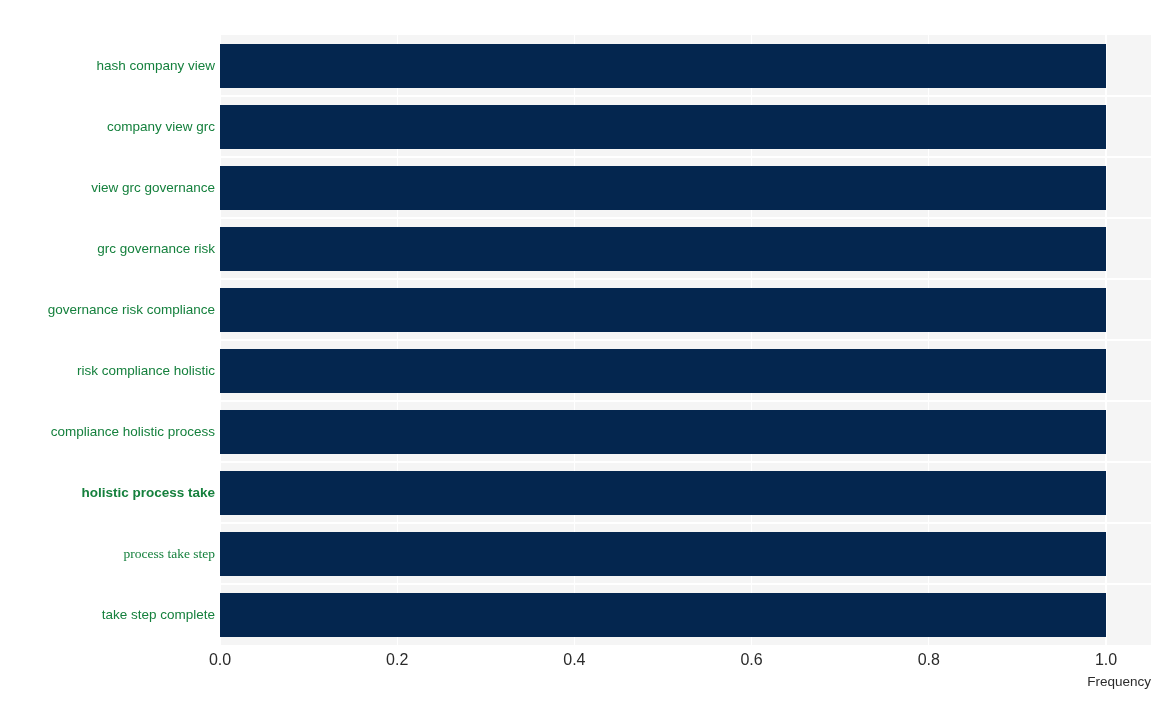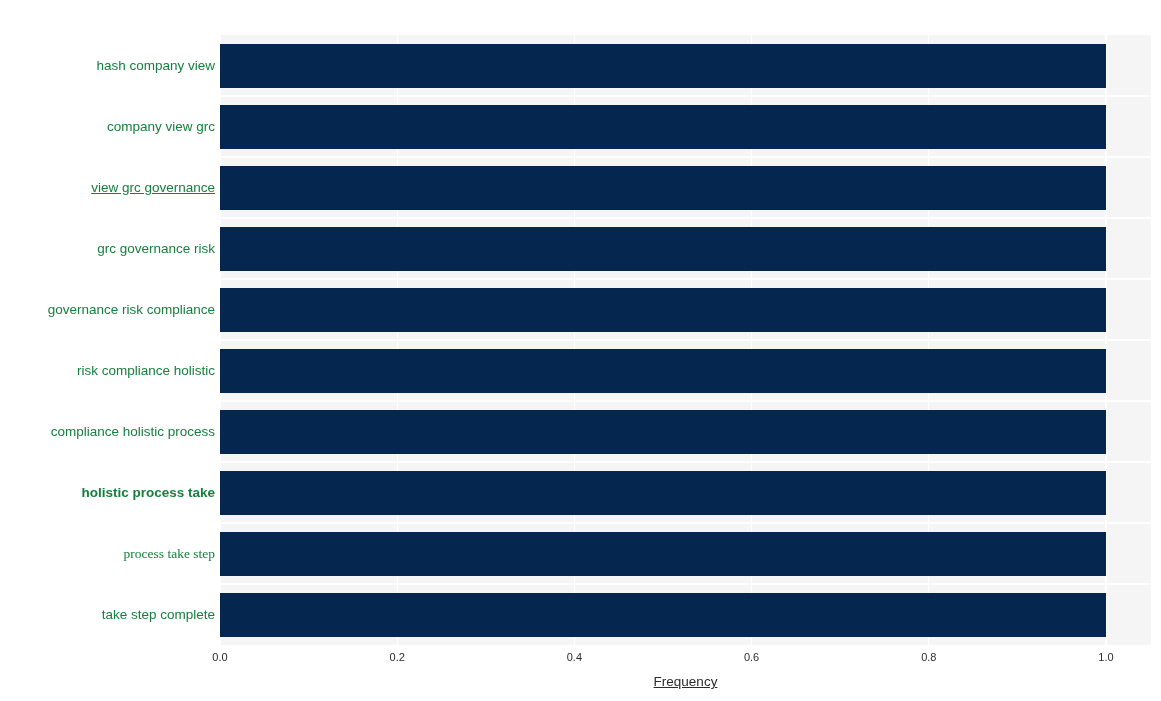--- a/index.html
+++ b/index.html
@@ -76,37 +76,36 @@
     font-size: 13.5px;
     color: #15803d;
     white-space: nowrap;
     line-height: 1;
   }
 
   
   .xtick {
     position: absolute;
     top: 652px;
-    font-size: 11px;
+    font-size: 16px;
     color: #2b2b2b;
     transform: translateX(-50%);
     white-space: nowrap;
     line-height: 1;
   }
 
   #xlabel {
     position: absolute;
     top: 675px;
     left: 220px;
     width: 931px;
-    text-align: center;
+    text-align: right;
     font-size: 13.5px;
     color: #2b2b2b;
     line-height: 1;
-    text-decoration: underline;
   }
 </style>
 </head>
 <body>
 
 <div id="figure">
 
 
   <div id="plot-area">
     <div id="vgrids">
@@ -138,21 +137,21 @@
         <div class="bar" title="compliance holistic process: 1" style="width: 886px; height: 44px; top: 374.5px; background: rgb(4, 38, 79);"></div>
         <div class="bar" title="holistic process take: 1" style="width: 886px; height: 44px; top: 435.5px; background: rgb(4, 38, 79);"></div>
         <div class="bar" title="process take step: 1" style="width: 886px; height: 44px; top: 496.5px; background: rgb(4, 38, 79);"></div>
         <div class="bar" title="take step complete: 1" style="width: 886px; height: 44px; top: 557.5px; background: rgb(4, 38, 79);"></div>
       </div>
   </div>
 
   <div id="yticks">
       <div class="ytick" style="top: 58.5px;">hash company view</div>
       <div class="ytick" style="top: 119.5px; margin-left: 12px;">company view grc</div>
-      <div class="ytick" style="top: 180.5px; text-decoration: underline;">view grc governance</div>
+      <div class="ytick" style="top: 180.5px;">view grc governance</div>
       <div class="ytick" style="top: 241.5px;">grc governance risk</div>
       <div class="ytick" style="top: 302.5px;">governance risk compliance</div>
       <div class="ytick" style="top: 363.5px;">risk compliance holistic</div>
       <div class="ytick" style="top: 424.5px;">compliance holistic process</div>
       <div class="ytick" style="top: 485.5px; font-weight: bold;">holistic process take</div>
       <div class="ytick" style="top: 546.5px; font-family: Liberation Serif, serif;">process take step</div>
       <div class="ytick" style="top: 607.5px;">take step complete</div>
     </div>
   <div id="xticks">
       <div class="xtick" style="left: 220px;">0.0</div>

